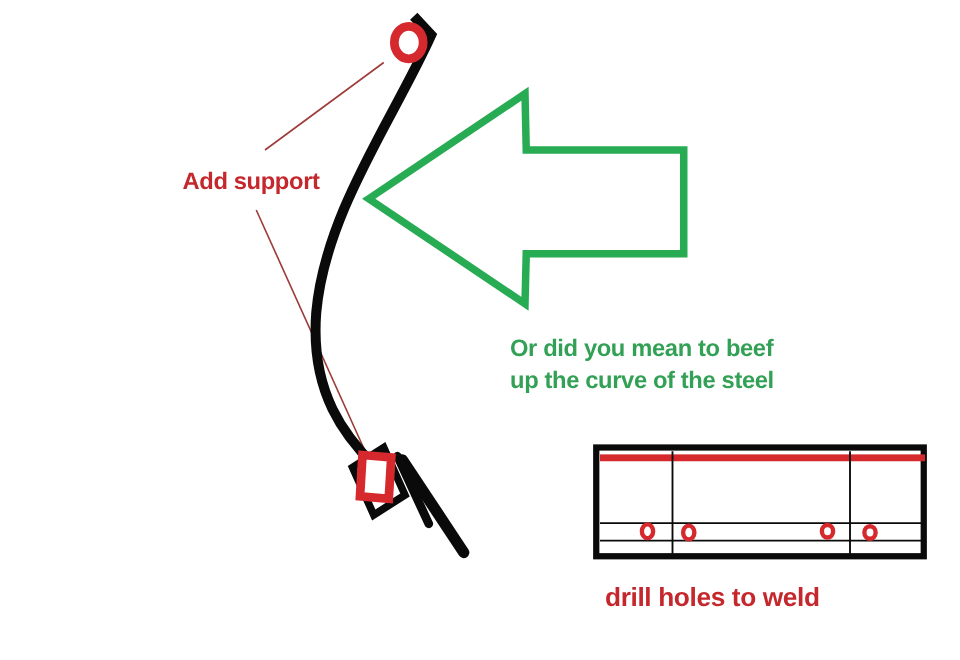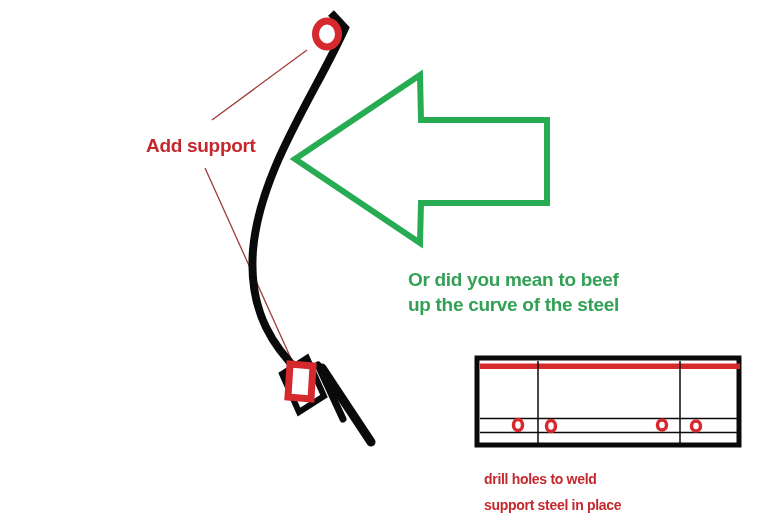--- a/index.html
+++ b/index.html
@@ -41,21 +41,21 @@
   .note-add-support {
     left: 146px; top: 133px;
     font-size: 19px; line-height: 26px;
   }
   .note-green-question {
     left: 408px; top: 251px;
     font-size: 19px; line-height: 25px; margin-top: 16px;
   }
   .note-drill {
     left: 484px; top: 466px;
-    font-size: 14px; line-height: 26px;
+    font-size: 21px; line-height: 26px;
   }
   .stroke-ink   { stroke: var(--ink); fill: none; }
   .stroke-red   { stroke: var(--red-shape); fill: none; }
   .stroke-thin-red { stroke: var(--red-thin-line); fill: none; }
   .stroke-green { stroke: var(--green-shape); fill: none; }
   .fill-red     { fill: var(--red-shape); stroke: none; }
   .fill-white   { fill: #ffffff; }
 </style>
 </head>
 <body>
@@ -94,16 +94,15 @@
 
   <div class="note note-red note-add-support">Add support</div>
 
   <div class="note note-green note-green-question">
     <div>Or did you mean to beef</div>
     <div>up the curve of the steel</div>
   </div>
 
   <div class="note note-red note-drill">
     <div>drill holes to weld</div>
-    <div>support steel in place</div>
   </div>
 
 </div>
 
 </body></html>

